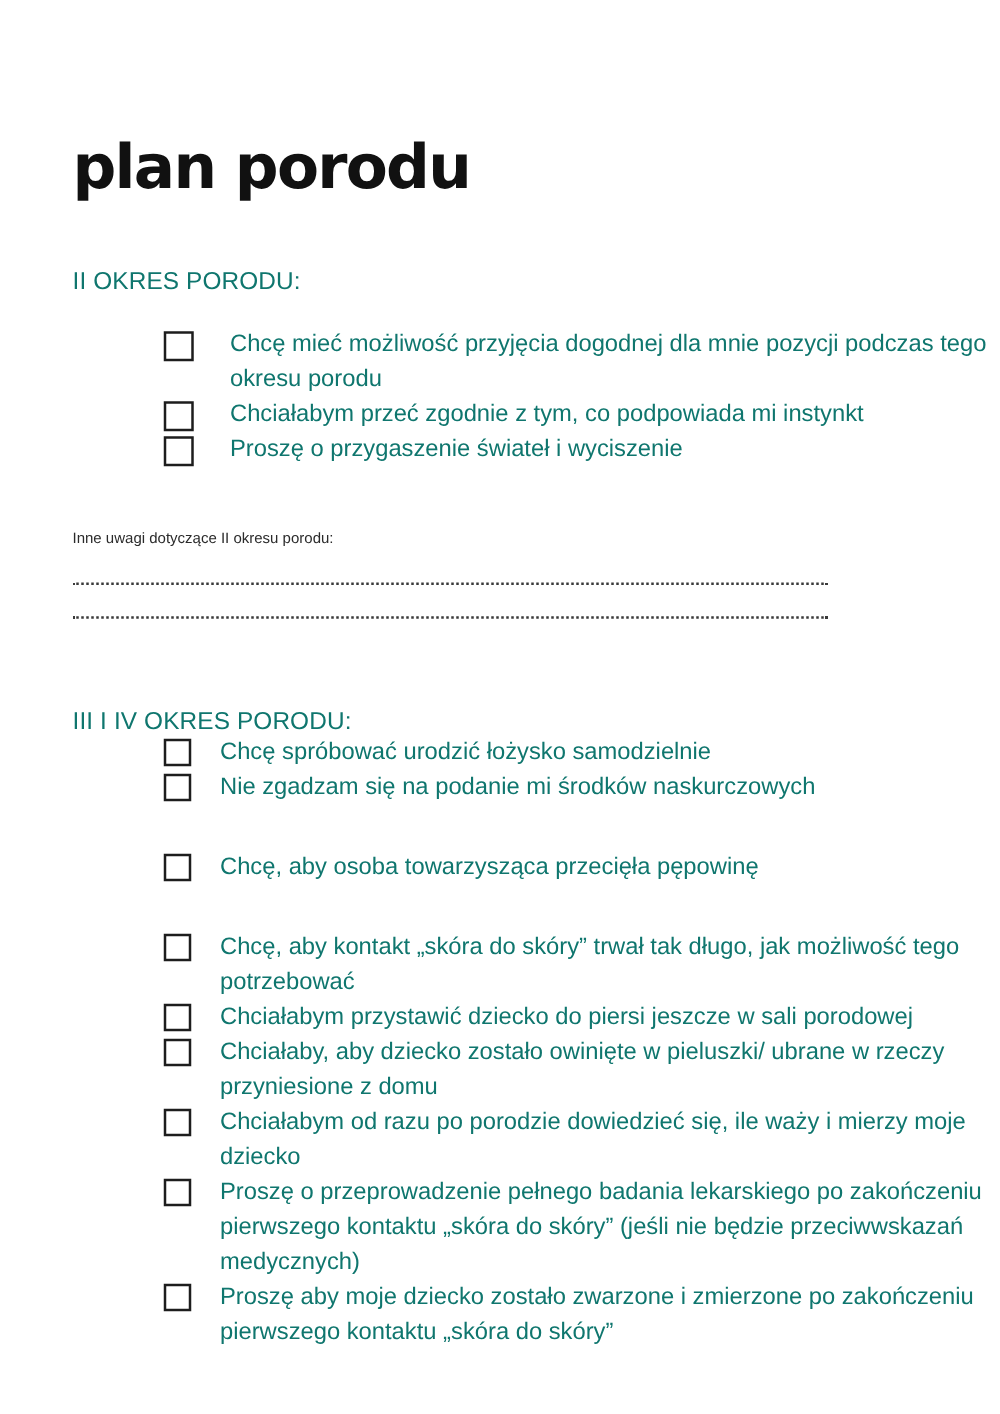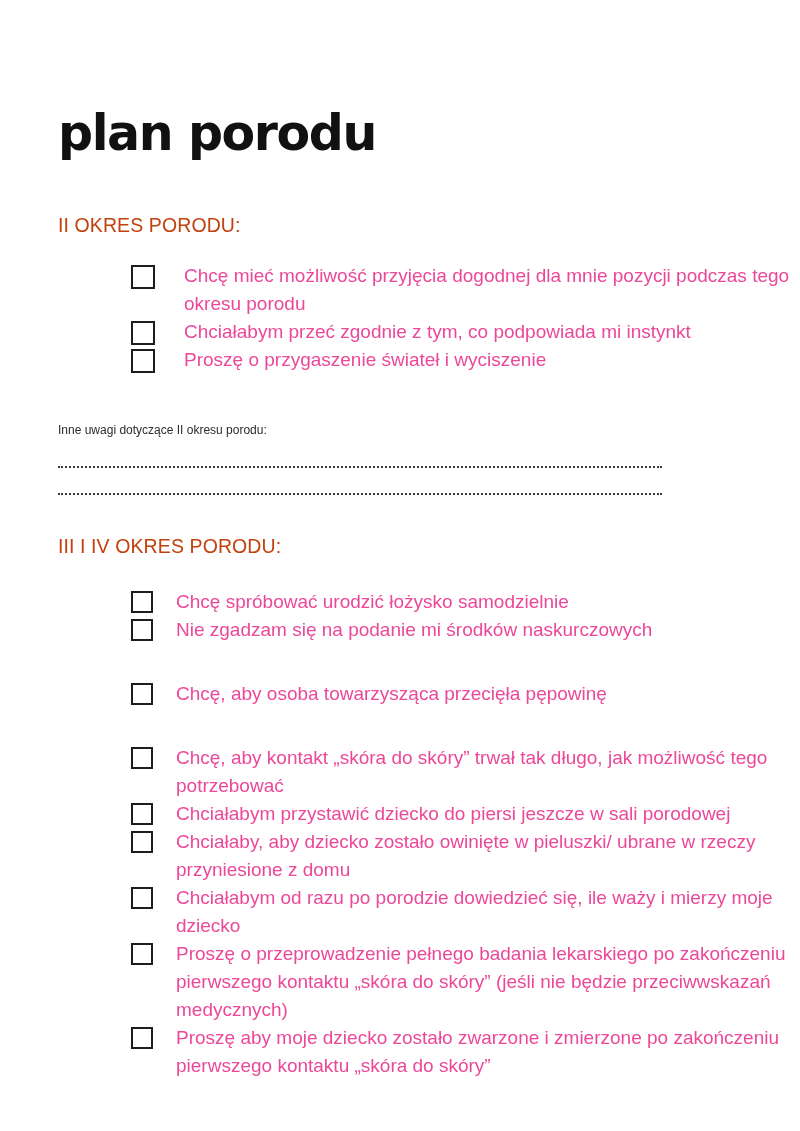--- a/index.html
+++ b/index.html
@@ -41,21 +41,21 @@
   }
 
   
   .section-heading {
     position: absolute;
     left: 58px;
     font-size: 19.5px;
     line-height: 26px;
     font-weight: 400;
     letter-spacing: 0.1px;
-    color: #c2410c;
+    color: #0f766e;
     white-space: nowrap;
   }
 
   .note-label {
     position: absolute;
     left: 58px;
     font-size: 12px;
     line-height: 26px;
     font-weight: 400;
     color: #2b2b2b;
@@ -68,21 +68,21 @@
     left: 131px;
     width: 660px;
   }
 
   .check-item {
     position: relative;
     display: block;
     padding-left: 45px;
     font-size: 19px;
     line-height: 28px;
-    color: #ec4899;
+    color: #0f766e;
   }
   .check-item.gap-before { margin-top: 36px; }
 
   .checkbox {
     position: absolute;
     left: 0;
     top: 3px;
     width: 18px;
     height: 18px;
     border: 2px solid #1d1d1d;
@@ -158,21 +158,21 @@
 
   </div>
 
   <div class="note-label" style="top:417px;">Inne uwagi dotyczące II okresu porodu:</div>
 
   <div class="dotted-lines" style="top:466px;">
     <div class="dotted-line"></div>
     <div class="dotted-line"></div>
   </div>
 
-  <div class="section-heading" style="top:533px;">III I IV OKRES PORODU:</div>
+  <div class="section-heading" style="top:564px;">III I IV OKRES PORODU:</div>
 
   <div class="checklist" style="top:588px;">
 
     <label class="check-item">
       <span class="checkbox"></span>
       <span class="check-text">Chcę spróbować urodzić łożysko samodzielnie</span>
     </label>
 
     <label class="check-item">
       <span class="checkbox"></span>

